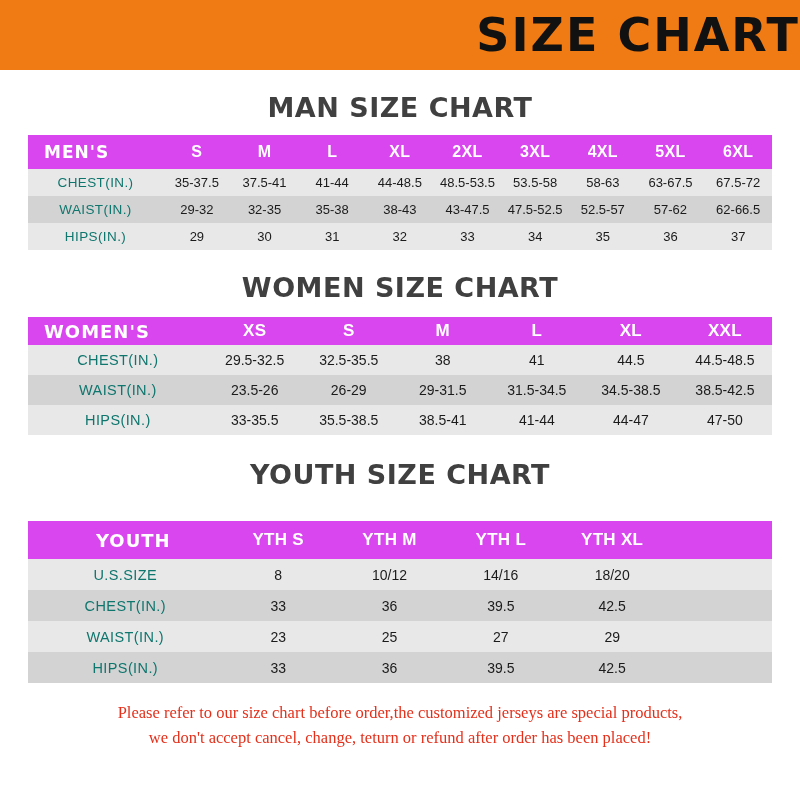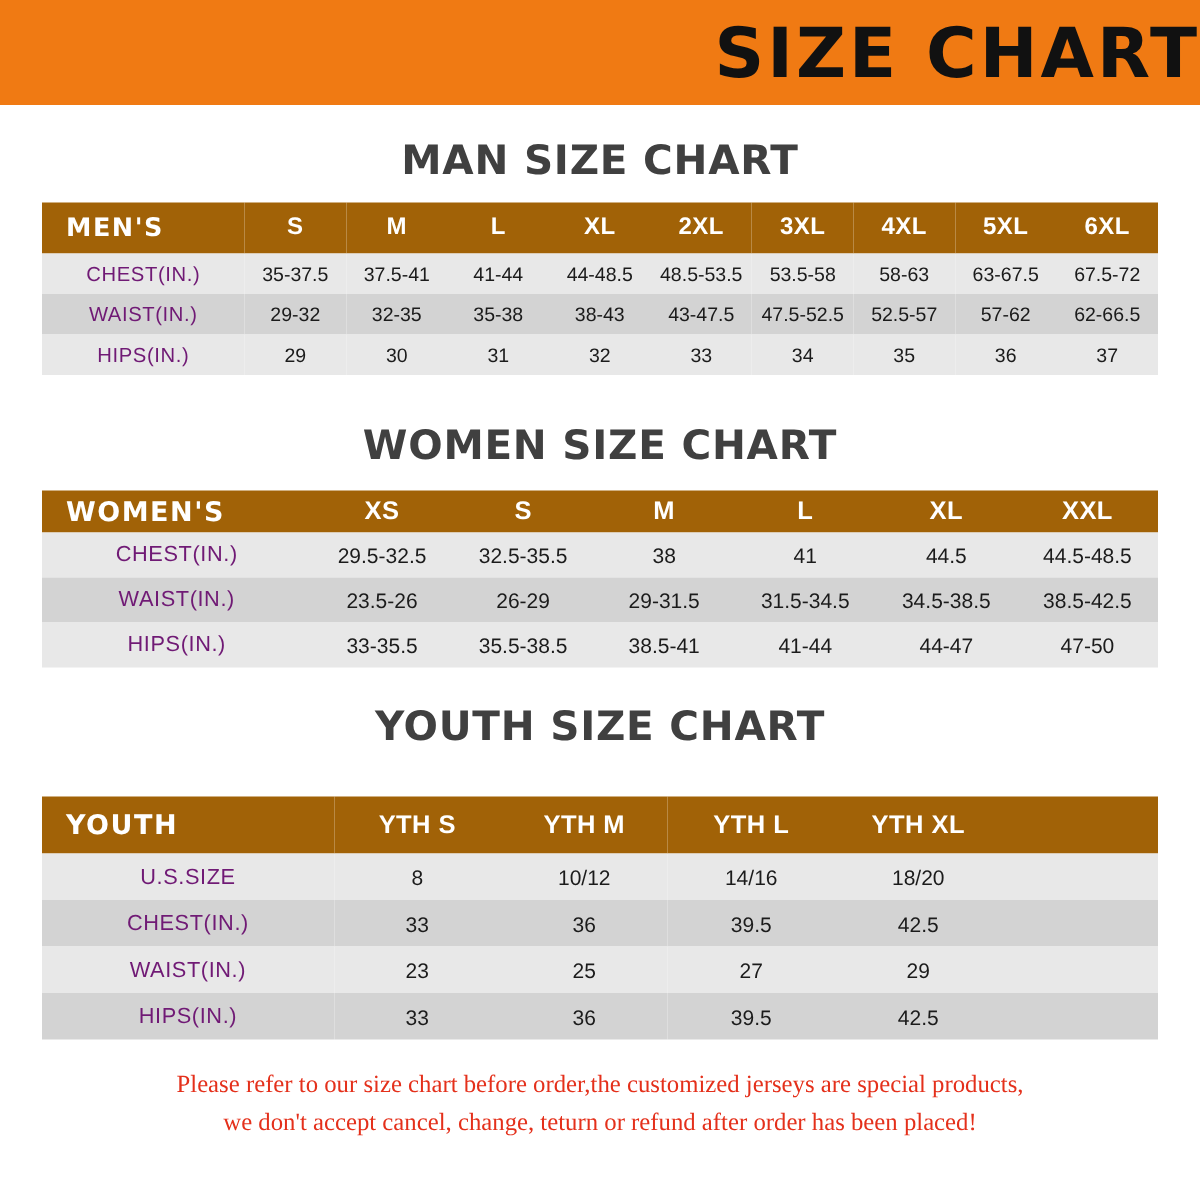--- a/index.html
+++ b/index.html
@@ -47,21 +47,21 @@
     color: #404040;
     letter-spacing: 0.5px;
   }
   .t-man {
     font-size: 27px;
     margin-top: 22px;
     margin-bottom: 12px;
   }
   .t-women {
     font-size: 27px;
-    margin-top: 32px;
+    margin-top: 22px;
     margin-bottom: 14px;
   }
   .t-youth {
     font-size: 27px;
     margin-top: 24px;
     margin-bottom: 31px;
   }
   
   .tbl-wrap {
     padding: 0 28px;
@@ -75,21 +75,21 @@
   table.size-table td {
     text-align: center;
     font-size: 13px;
     color: #1b1b1b;
     padding: 0;
     height: 27px;
     vertical-align: middle;
     font-family: "Liberation Sans", sans-serif;
   }
   table.size-table thead th {
-    background: #a16207;
+    background: #d946ef;
     color: #ffffff;
     font-weight: bold;
     font-size: 16px;
     height: 34px;
     letter-spacing: 0.3px;
   }
   table.size-table thead th.rowlabel {
     text-align: left;
     padding-left: 16px;
     font-family: "DejaVu Sans", sans-serif;
@@ -99,21 +99,21 @@
   table.size-table tbody tr.odd td {
     background: #e8e8e8;
   }
   table.size-table tbody tr.even td {
     background: #d3d3d3;
   }
   table.size-table tbody td.rowlabel {
     text-align: center;
     font-size: 13.5px;
     letter-spacing: 0.4px;
-    color: #701a75;
+    color: #0f766e;
   }
   
   #women-table th,
   #women-table td {
     font-size: 14px;
     height: 30px;
   }
   #women-table thead th {
     font-size: 17px;
     height: 28px;
@@ -129,20 +129,21 @@
   #youth-table td {
     font-size: 14px;
     height: 31px;
   }
   #youth-table thead th {
     font-size: 17px;
     height: 38px;
   }
   #youth-table thead th.rowlabel {
     font-size: 18px;
+    text-align: center;
   }
   #youth-table tbody td.rowlabel {
     font-size: 14.5px;
   }
   
   .note {
     margin-top: 18px;
     padding: 0 28px;
     color: #e4301b;
     font-family: "Liberation Serif", serif;

